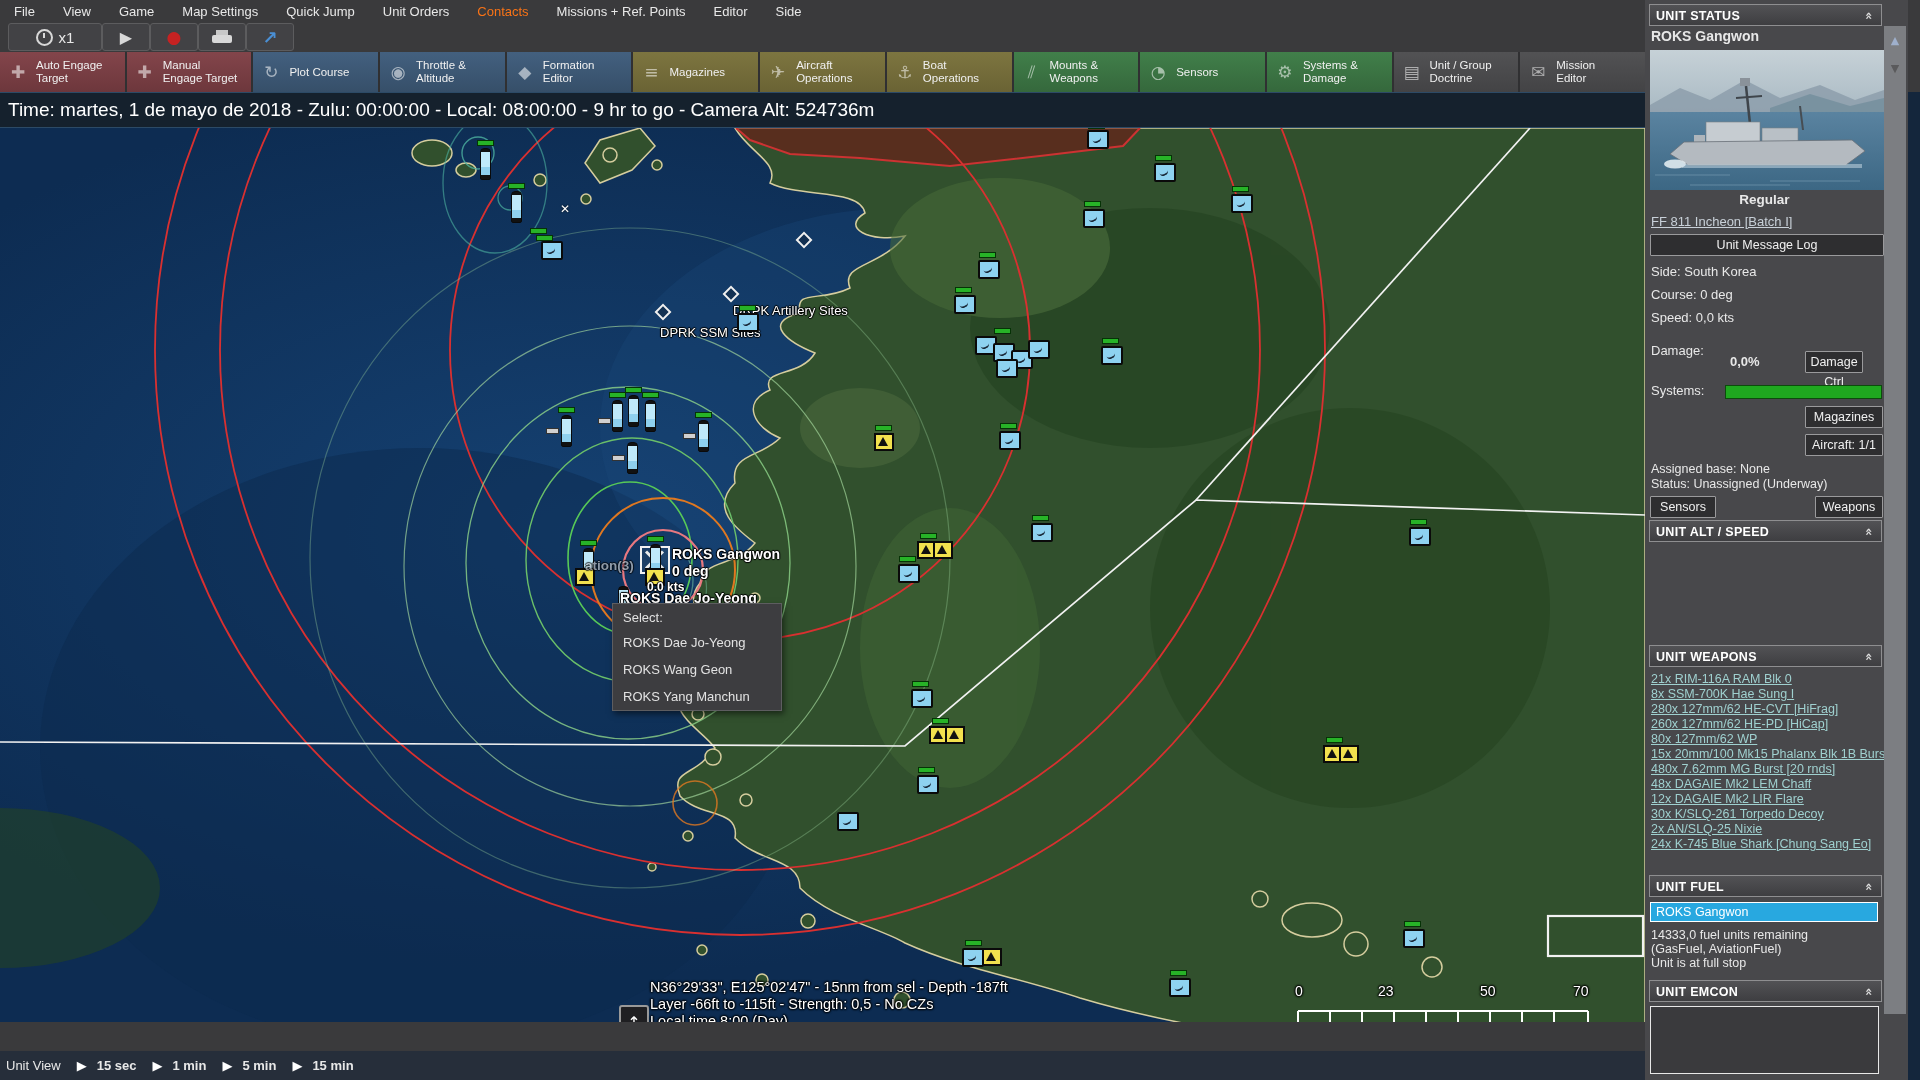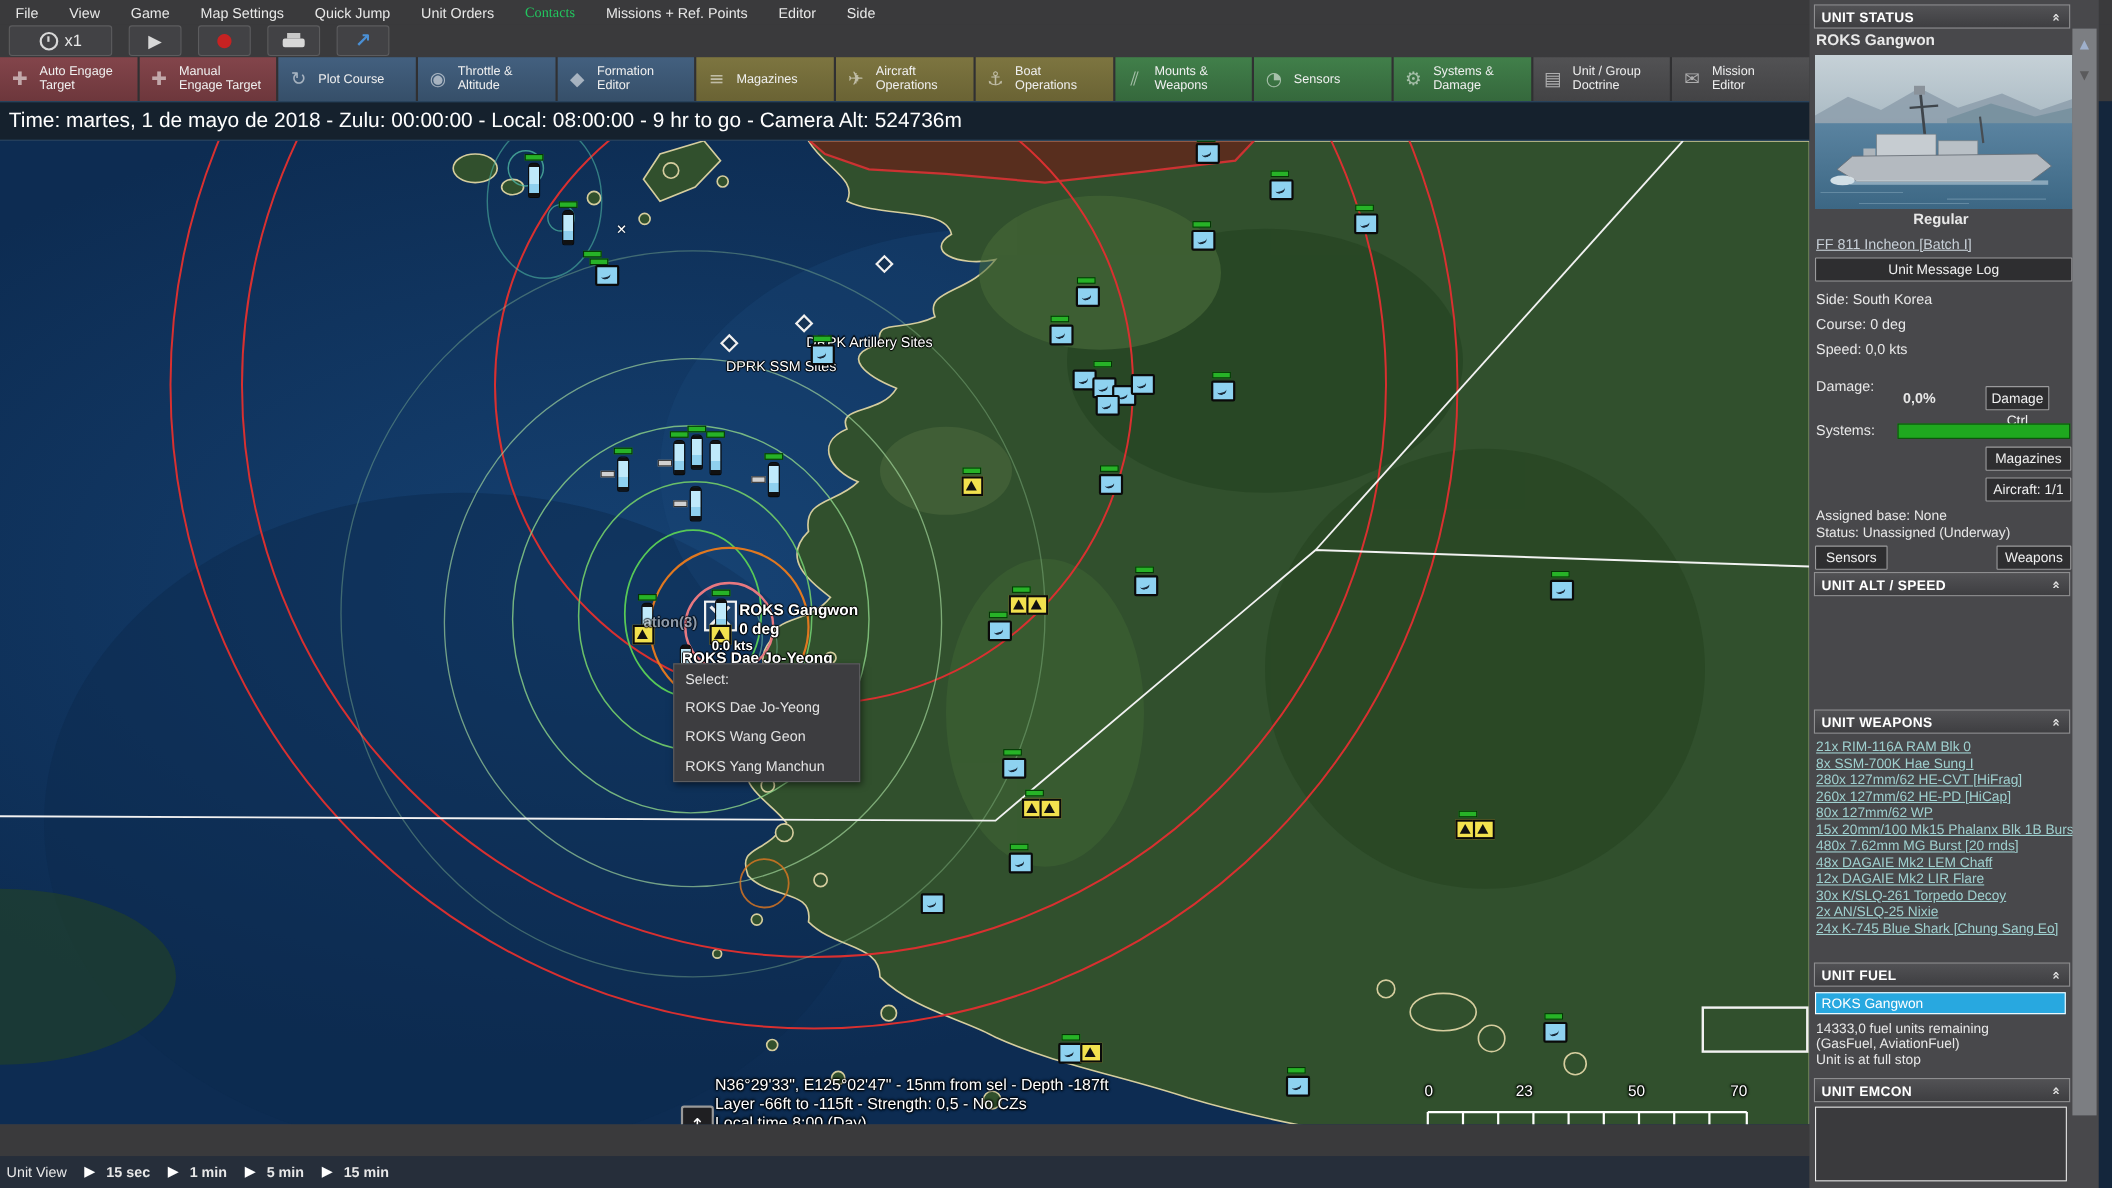--- a/index.html
+++ b/index.html
@@ -1,22 +1,22 @@
 <!DOCTYPE html>
 <html><head>
 <meta charset="utf-8">
 <style>
   html,body{margin:0;padding:0;background:#222;font-family:"Liberation Sans","DejaVu Sans",sans-serif;}
   #app{position:relative;width:1920px;height:1080px;background:#3a3a3c;overflow:hidden;}
   .glyph{font-family:"DejaVu Sans",sans-serif;}
   
   .menubar{position:absolute;left:0;top:0;width:100%;height:22px;background:#3a3a3c;display:flex;align-items:center;color:#e8e8e8;font-size:13px;}
   .menubar span{padding:0 14px;cursor:default;}
-  .menubar .disabled{color:#22c55e;font-family:Liberation Serif, serif;}
-  .ctrlrow{position:absolute;left:0;top:22px;width:1645px;height:30px;background:#3a3a3c;display:flex;align-items:center;padding-left:8px;gap:15px;}
+  .menubar .disabled{color:#f97316;}
+  .ctrlrow{position:absolute;left:0;top:22px;width:1645px;height:30px;background:#3a3a3c;display:flex;align-items:center;padding-left:8px;gap:0;}
   .cbtn{height:26px;background:#424245;border:1px solid #5c5c5e;border-radius:3px;display:flex;align-items:center;justify-content:center;gap:6px;color:#e8e8e8;min-width:46px;}
   .clockface{width:13px;height:13px;border:2px solid #d8d8d8;border-radius:50%;position:relative;}
   .clockface::after{content:"";position:absolute;left:5px;top:2px;width:2px;height:5px;background:#d8d8d8;}
   .speedtxt{font-size:15px;}
   .printer{width:20px;height:14px;position:relative;}
   .printer::before{content:"";position:absolute;left:4px;top:0;width:12px;height:5px;background:#c8c8c8;}
   .printer::after{content:"";position:absolute;left:0;top:5px;width:20px;height:8px;background:#d8d8d8;border-radius:2px;}
   
   .toolbar{position:absolute;left:0;top:52px;width:1645px;height:40px;display:flex;background:#303032;gap:2px;}
   .tb{flex:1;display:flex;align-items:center;padding-left:6px;gap:6px;cursor:default;overflow:hidden;}

